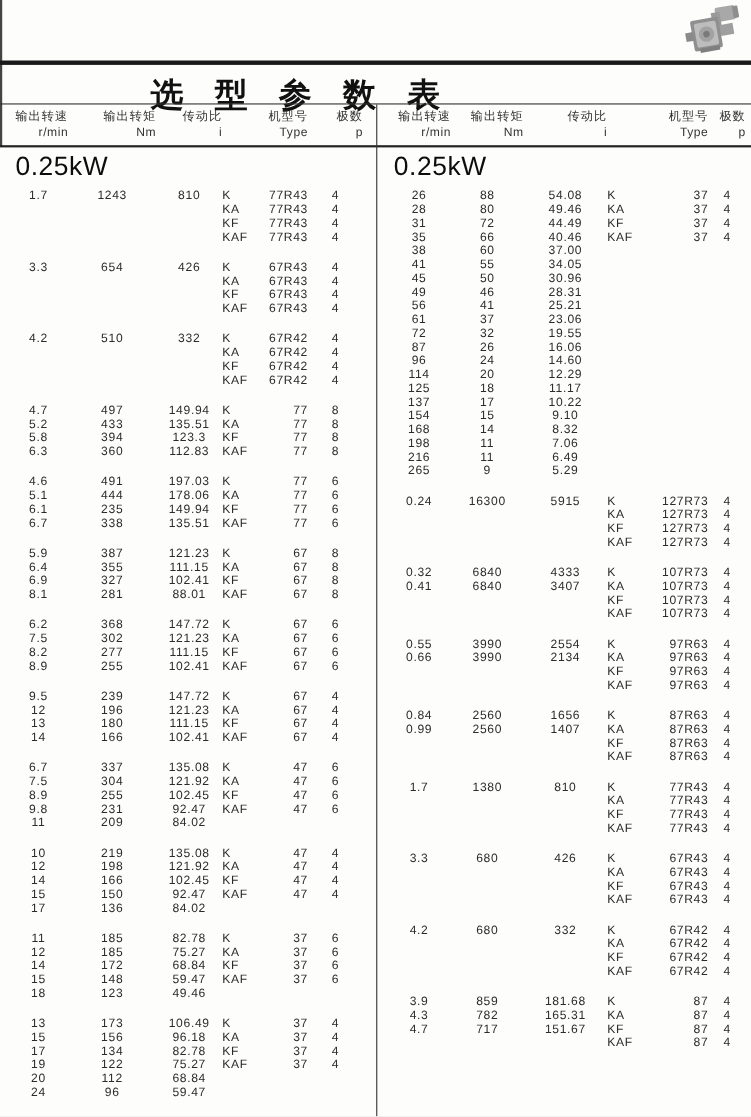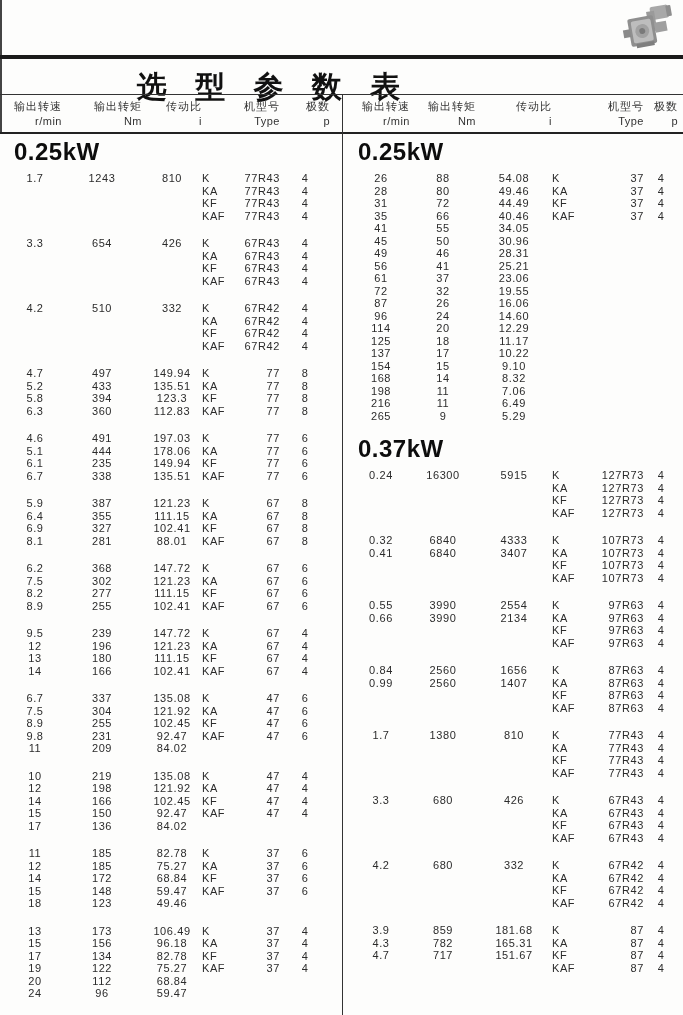--- a/index.html
+++ b/index.html
@@ -23,21 +23,21 @@
   }
   .photo{position:absolute;right:6px;top:2px;width:58px;height:54px;}
   .hdr{position:absolute;top:99px;display:grid;}
   .hdr-left{left:8px;grid-template-columns:54px 80px 60px 78px 50px;}
   .hdr-right{left:352px;grid-template-columns:58px 66px 76px 92px 34px;}
   .hcol{text-align:right;font-size:11px;line-height:15px;color:#333;letter-spacing:1px;}
   .hcol .en{letter-spacing:0.5px;}
   .col{position:absolute;top:138px;}
   .col-left{left:8px;width:330px;}
   .col-right{left:352px;width:330px;}
-  .kw-heading{font-size:24px;font-weight:700;color:#0d0d0d;margin:2px 0 8px 6px;line-height:24px;letter-spacing:0.5px;}
+  .kw-heading{font-size:24px;font-weight:400;color:#0d0d0d;margin:2px 0 8px 6px;line-height:24px;letter-spacing:0.5px;}
   .group{margin-bottom:15px;}
   .row{display:grid;height:12.5px;font-size:11px;line-height:12.5px;letter-spacing:0.6px;color:#2b2b2b;}
   .col-left .row{grid-template-columns:54px 80px 60px 34px 44px 50px;}
   .col-right .row{grid-template-columns:58px 66px 76px 40px 52px 34px;}
   .c0,.c1,.c2,.c5{text-align:center;}
   .c3{text-align:left;}
   .c4{text-align:right;}
 </style>
 </head>
 <body>
@@ -598,20 +598,28 @@
         </div>
         <div class="row">
           <span class="c c0">35</span>
           <span class="c c1">66</span>
           <span class="c c2">40.46</span>
           <span class="c c3">KAF</span>
           <span class="c c4">37</span>
           <span class="c c5">4</span>
         </div>
         <div class="row">
+          <span class="c c0">38</span>
+          <span class="c c1">60</span>
+          <span class="c c2">37.00</span>
+          <span class="c c3"></span>
+          <span class="c c4"></span>
+          <span class="c c5"></span>
+        </div>
+        <div class="row">
           <span class="c c0">41</span>
           <span class="c c1">55</span>
           <span class="c c2">34.05</span>
           <span class="c c3"></span>
           <span class="c c4"></span>
           <span class="c c5"></span>
         </div>
         <div class="row">
           <span class="c c0">45</span>
           <span class="c c1">50</span>
@@ -726,21 +734,20 @@
         </div>
         <div class="row">
           <span class="c c0">265</span>
           <span class="c c1">9</span>
           <span class="c c2">5.29</span>
           <span class="c c3"></span>
           <span class="c c4"></span>
           <span class="c c5"></span>
         </div>
       </div>
-      <div class="kw-heading">0.37kW</div>
       <div class="group">
         <div class="row">
           <span class="c c0">0.24</span>
           <span class="c c1">16300</span>
           <span class="c c2">5915</span>
           <span class="c c3">K</span>
           <span class="c c4">127R73</span>
           <span class="c c5">4</span>
         </div>
         <div class="row">

